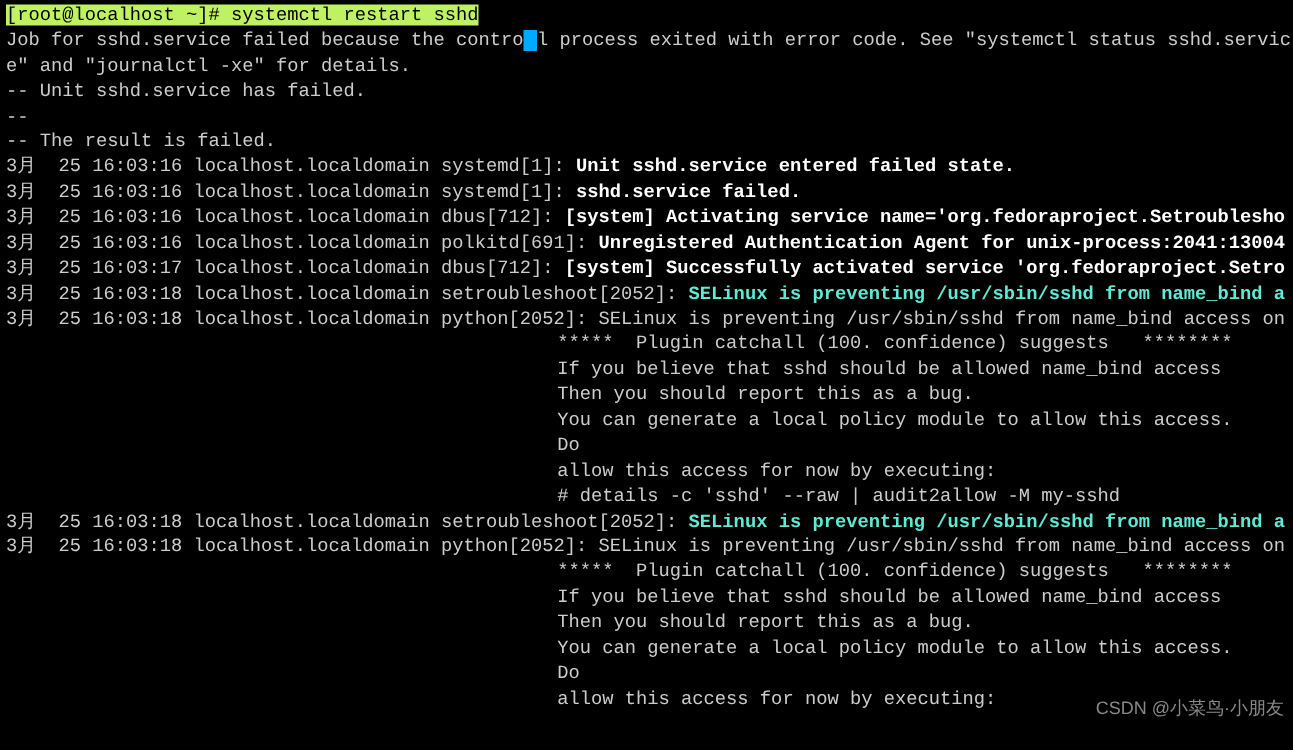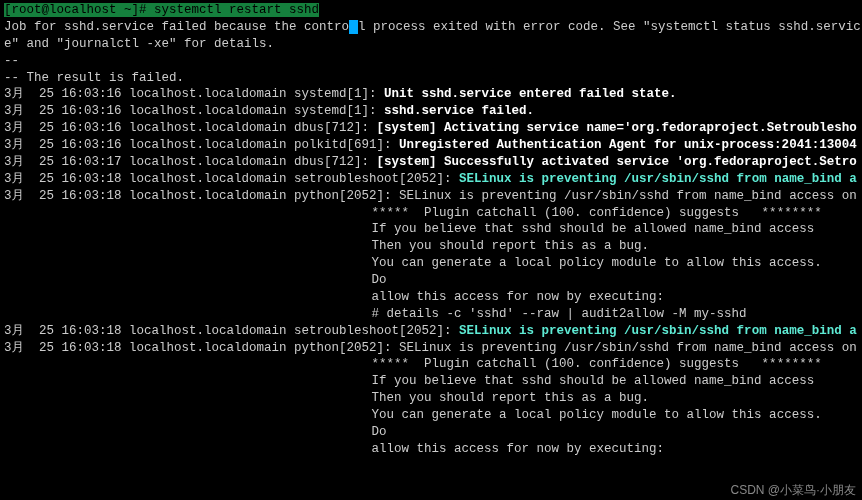--- a/index.html
+++ b/index.html
@@ -9,44 +9,45 @@
     font-family: "Consolas", "Courier New", monospace;
     font-size: 12.5px;
     line-height: 1.35;
     width: 862px;
     height: 500px;
     overflow: hidden;
     padding: 2px 4px;
     position: relative;
   }
   .line { white-space: pre; }
-  .hl { background: #15803d; color: #000; }
+  .hl { background: #bef264; color: #000; }
   .bold { font-weight: bold; color: #fff; text-align: center; }
   .red { color: #5eead4; font-weight: bold; }
   .cursor {
     display: inline-block;
     width: 9px; height: 14px;
     background: #00aaff;
     vertical-align: text-bottom;
   }
   .watermark {
     position: absolute;
-    right: 6px; bottom: 2px;
+    right: 6px; bottom: 20px;
     color: #888;
     font-size: 12px;
     font-family: sans-serif;
   }
 </style>
 </head>
 <body>
 
 <div id="terminal">
     <div class="line"><span class="hl">[root@localhost ~]# systemctl restart sshd</span></div>
     <div class="line"><span>Job for sshd.service failed because the contro</span><span class="cursor"></span><span>l process exited with error code. See "systemctl status sshd.servic</span></div>
     <div class="line"><span>e" and "journalctl -xe" for details.</span></div>
+    <div class="line"><span>-- Unit sshd.service has failed.</span></div>
     <div class="line"><span>--</span></div>
     <div class="line"><span>-- The result is failed.</span></div>
     <div class="line"><span>3月  25 16:03:16 localhost.localdomain systemd[1]: </span><span class="bold">Unit sshd.service entered failed state.</span></div>
     <div class="line"><span>3月  25 16:03:16 localhost.localdomain systemd[1]: </span><span class="bold">sshd.service failed.</span></div>
     <div class="line"><span>3月  25 16:03:16 localhost.localdomain dbus[712]: </span><span class="bold">[system] Activating service name='org.fedoraproject.Setroublesho</span></div>
     <div class="line"><span>3月  25 16:03:16 localhost.localdomain polkitd[691]: </span><span class="bold">Unregistered Authentication Agent for unix-process:2041:13004</span></div>
     <div class="line"><span>3月  25 16:03:17 localhost.localdomain dbus[712]: </span><span class="bold">[system] Successfully activated service 'org.fedoraproject.Setro</span></div>
     <div class="line"><span>3月  25 16:03:18 localhost.localdomain setroubleshoot[2052]: </span><span class="red">SELinux is preventing /usr/sbin/sshd from name_bind a</span></div>
     <div class="line"><span>3月  25 16:03:18 localhost.localdomain python[2052]: </span><span>SELinux is preventing /usr/sbin/sshd from name_bind access on</span></div>
     <div class="line"><span></span></div>

